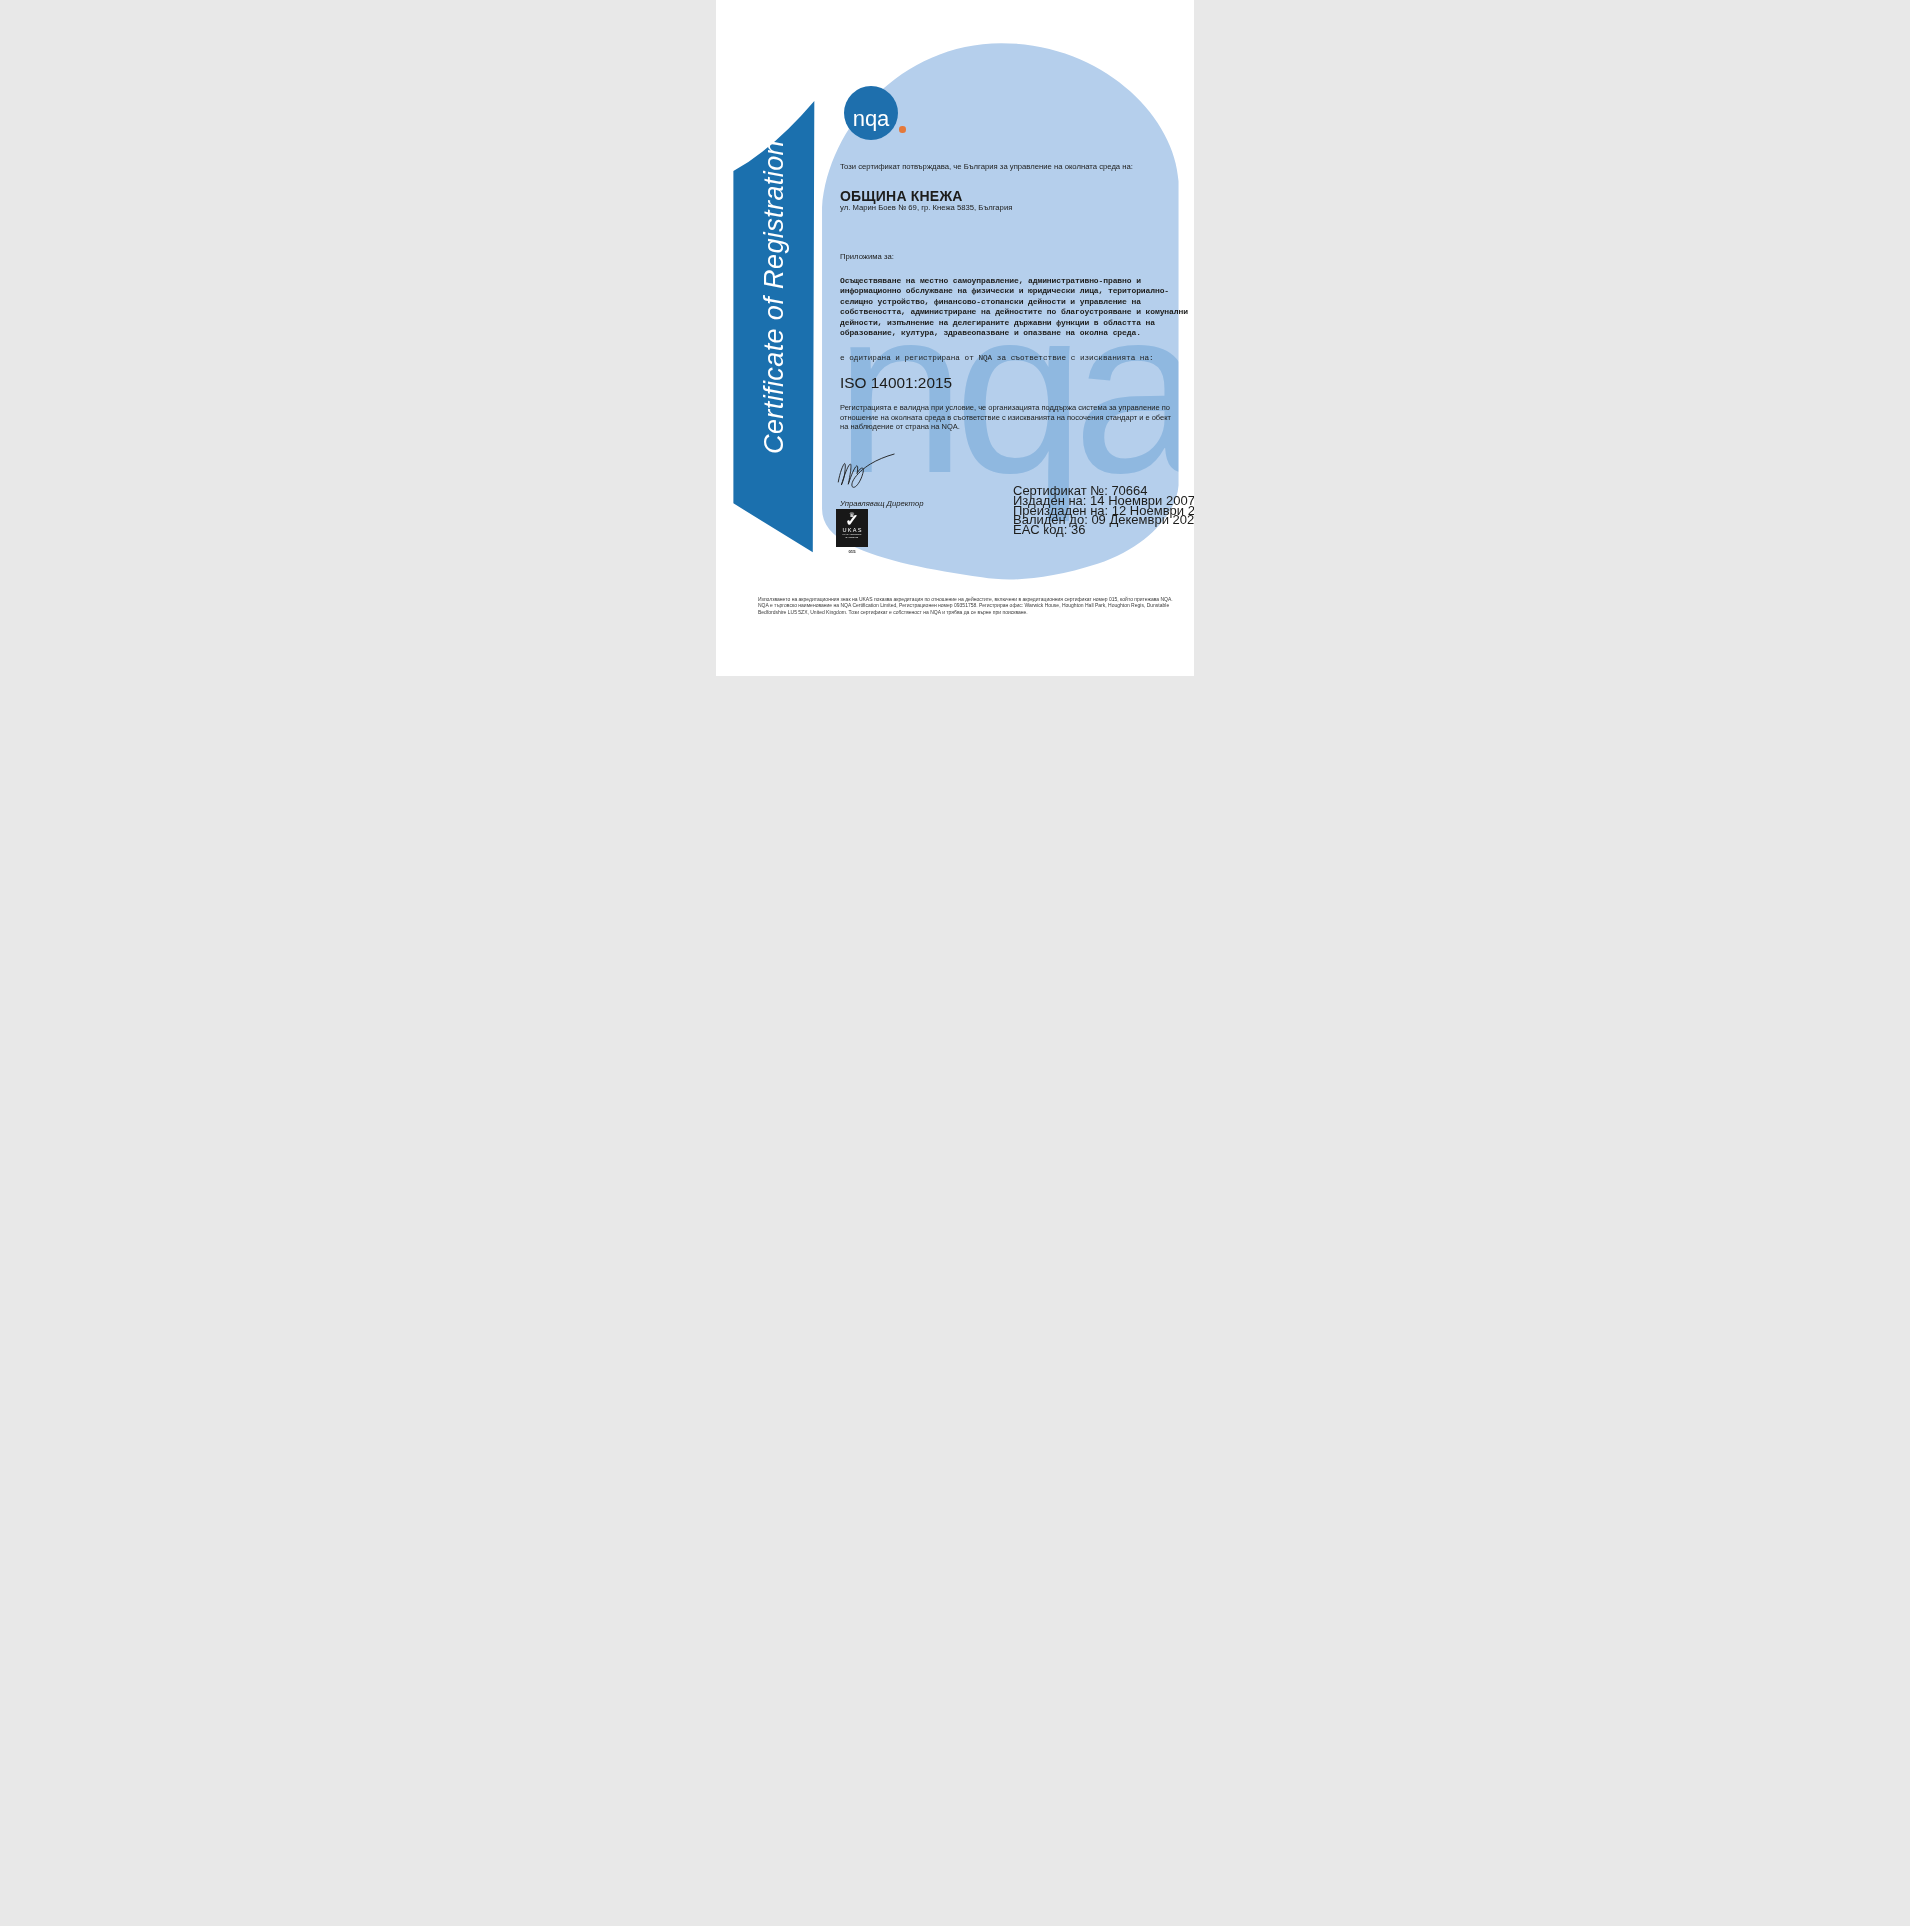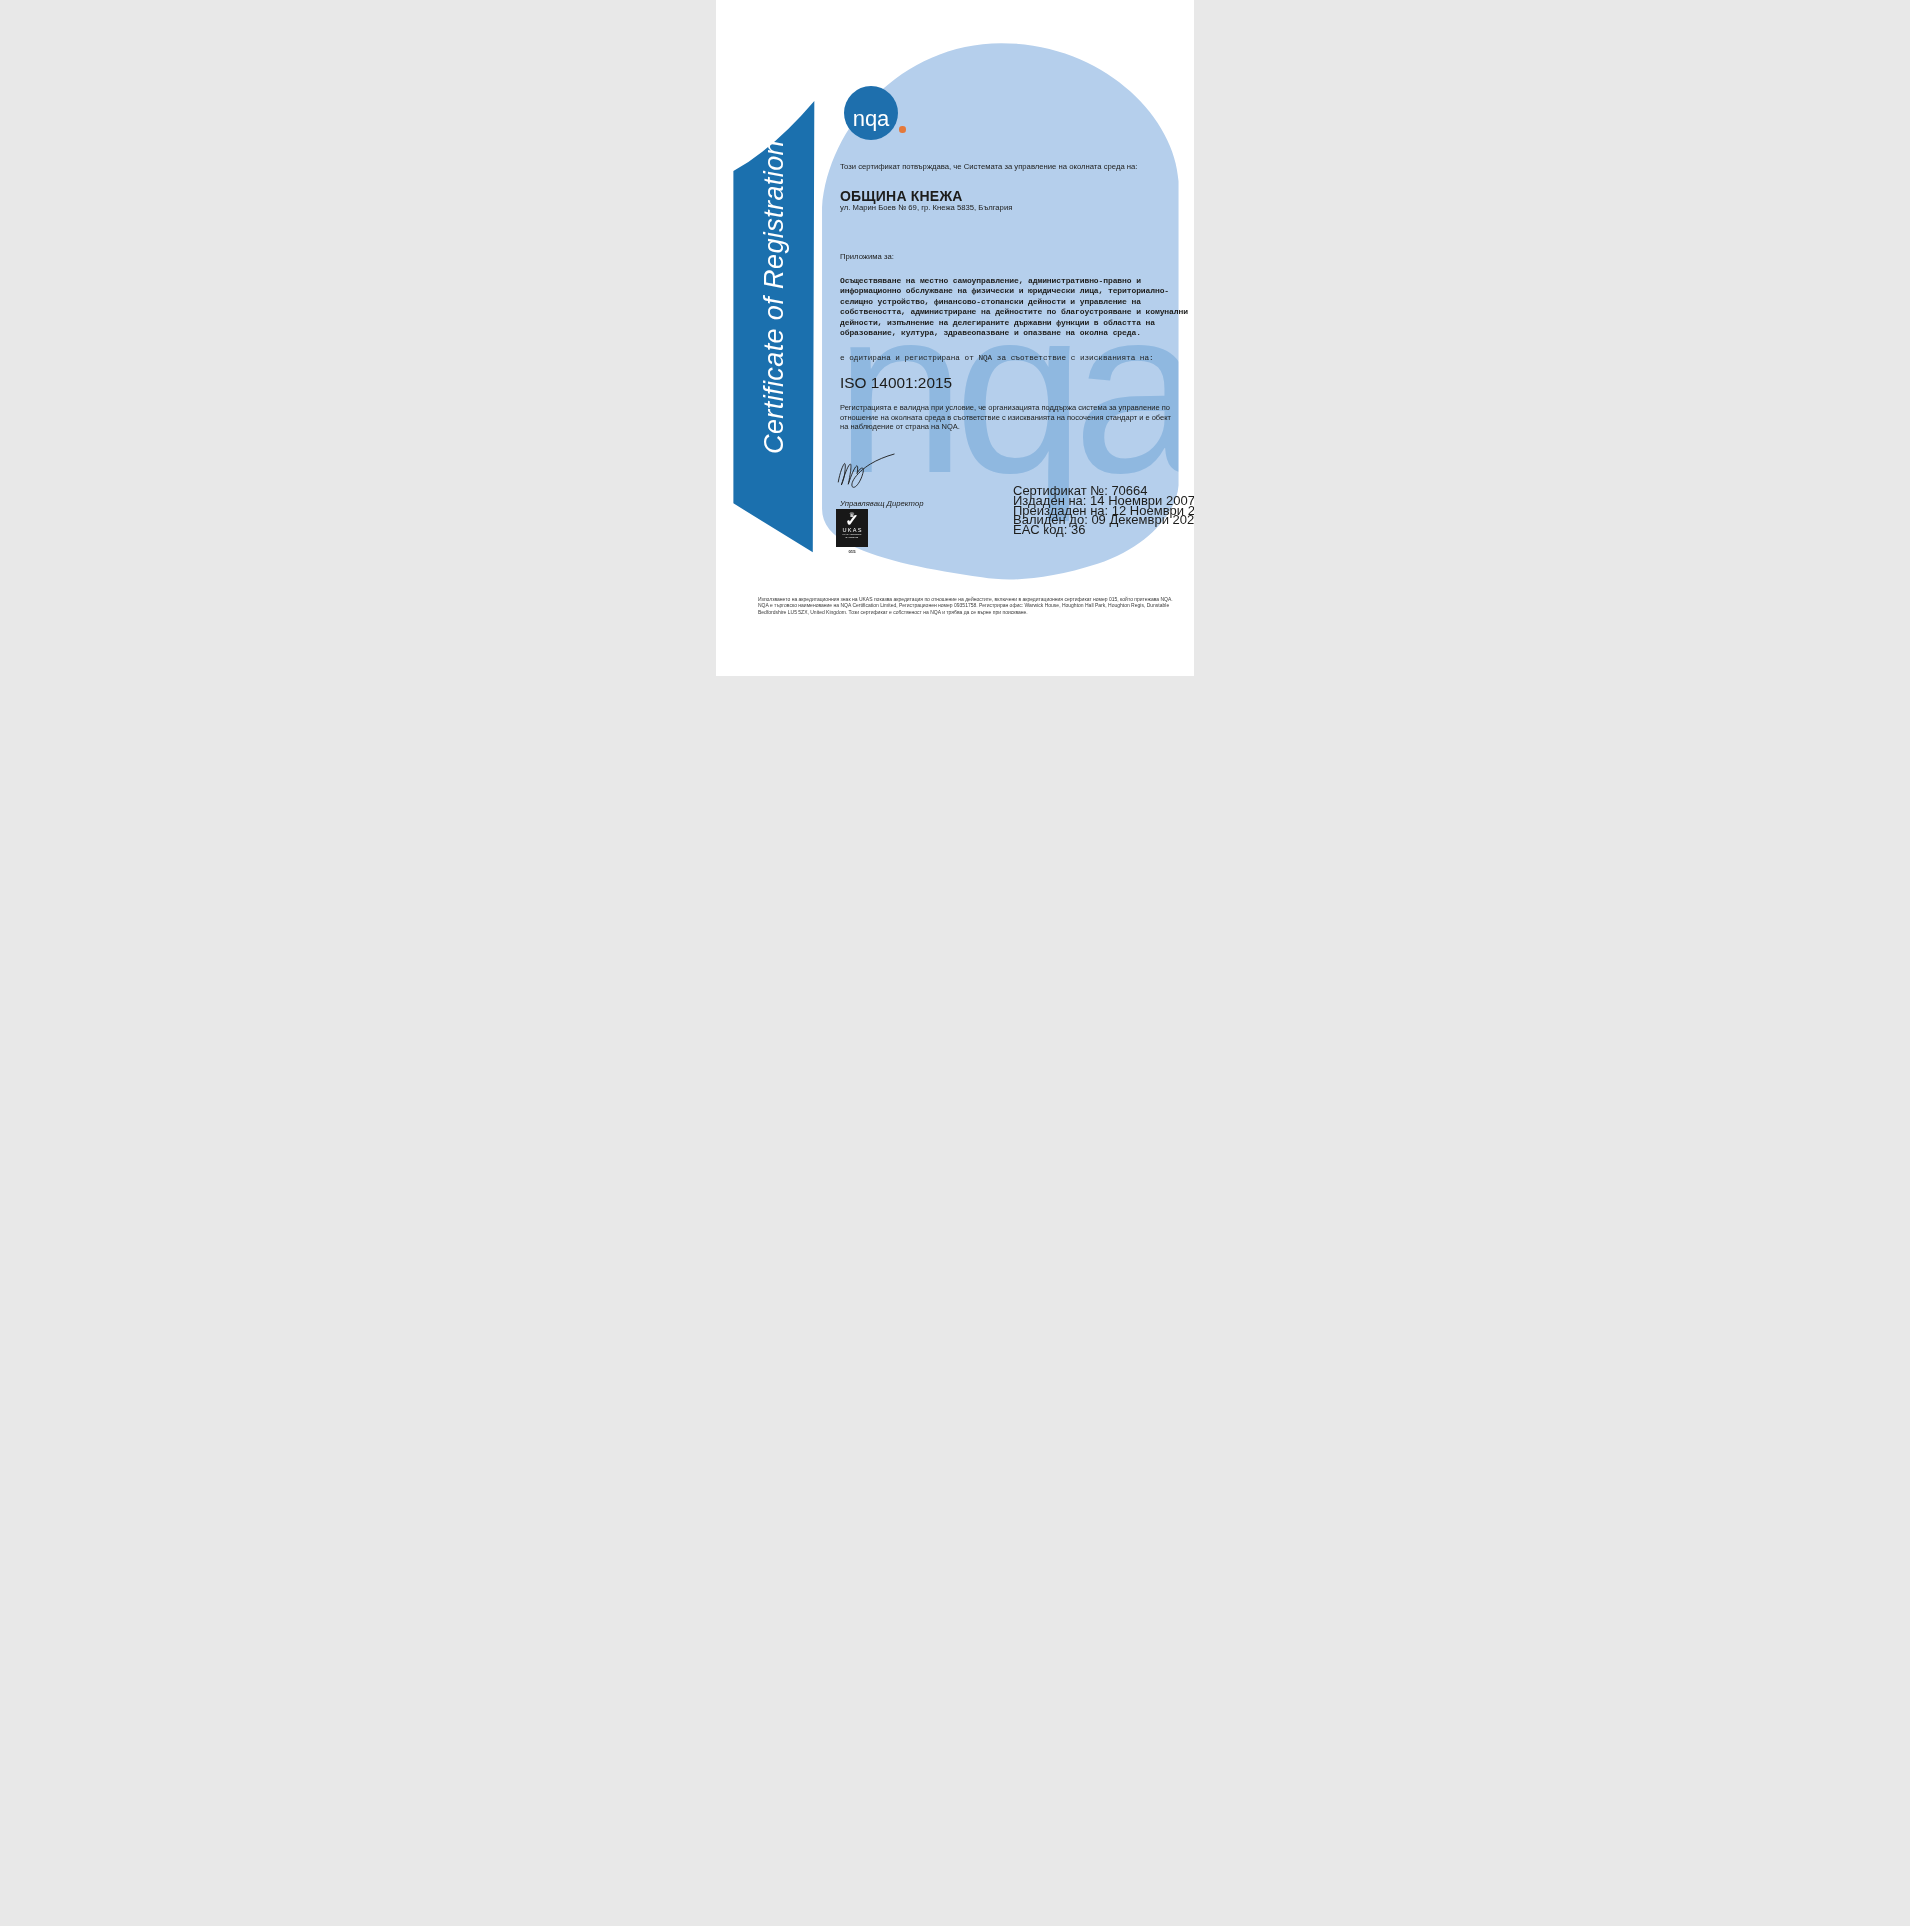--- a/index.html
+++ b/index.html
@@ -90,21 +90,21 @@
     <text x="308" y="1225" clip-path="url(#blobClip)" font-family="Liberation Sans, sans-serif" font-size="610" letter-spacing="-30" fill="#8fb8e0">nqa</text>
   </svg>
 
   <div class="band-title">Certificate of Registration</div>
 
   <div class="logo-circle">
     <div class="logo-text">nqa</div>
   </div>
   <div class="logo-dot"></div>
 
-  <div class="txt intro">Този сертификат потвърждава, че Системата за управление на околната среда на:</div>
+  <div class="txt intro">Този сертификат потвърждава, че България за управление на околната среда на:</div>
 
   <div class="txt org-name">ОБЩИНА КНЕЖА</div>
 
   <div class="txt address">ул. Марин Боев № 69, гр. Кнежа 5835, България</div>
 
   <div class="txt applicable">Приложима за:</div>
 
   <div class="txt scope">
     <div>Осъществяване на местно самоуправление, административно-правно и</div>
     <div>информационно обслужване на физически и юридически лица, териториално-</div>

